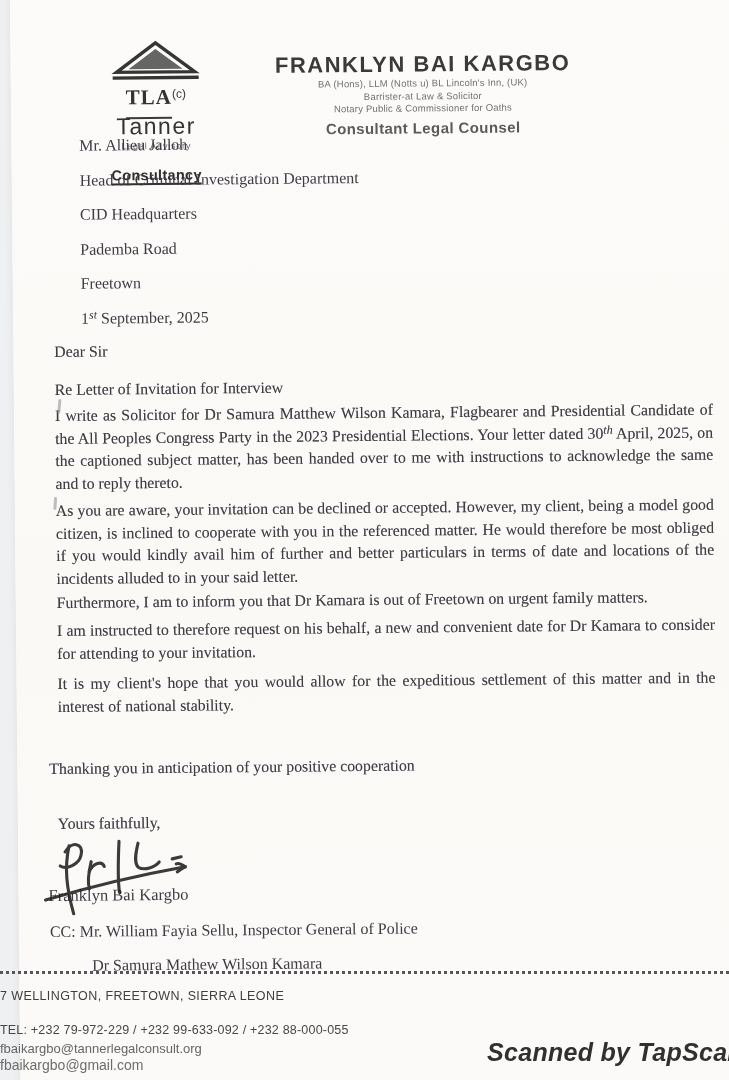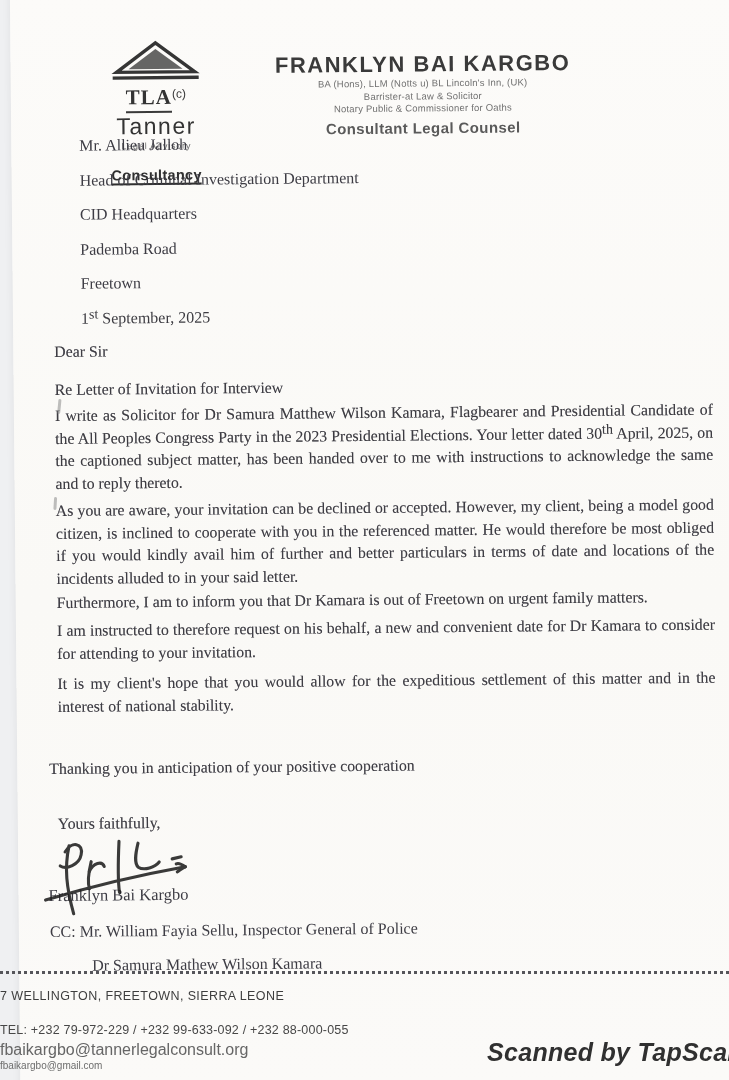--- a/index.html
+++ b/index.html
@@ -12,21 +12,21 @@
   .sheet{
     position:absolute;left:15px;top:-12px;width:735px;height:1105px;
     background:linear-gradient(180deg,#fcfbf9 0%,#faf9f6 55%,#fbfaf8 100%);
     transform:rotate(-0.55deg);transform-origin:350px 540px;
     box-shadow:0 0 8px rgba(0,0,0,0.07);
   }
   .sheet *{color:#3d3c42;}
   
   .logo{position:absolute;left:70px;top:50px;width:150px;text-align:center;font-family:"Liberation Sans",sans-serif;}
   .logo-icon{display:block;margin:0 auto 1px auto;}
-  .logo-acronym{font-family:"Liberation Serif",serif;font-size:21px;font-weight:700;letter-spacing:1px;border-bottom:2px solid #3a3a3a;padding-bottom:2px;color:#333;}
+  .logo-acronym{font-family:"Liberation Serif",serif;font-size:21px;font-weight:700;letter-spacing:1px;border-bottom:2px solid #3a3a3a;padding-bottom:8px;color:#333;}
   .logo-reg{font-size:12px;font-weight:400;vertical-align:6px;color:#3a3a3a;letter-spacing:0;}
   .logo-name{font-size:23px;letter-spacing:1.5px;color:#333;margin-top:3px;font-weight:400;}
   .logo-tagline{font-size:9px;letter-spacing:0.8px;color:#6b6b6b;margin-top:1px;}
   .logo-subname{display:inline-block;font-size:14.5px;font-weight:700;color:#2f2f2f;border-bottom:2.2px solid #2f2f2f;margin-top:16px;letter-spacing:0.3px;}
   .lh-right{position:absolute;left:192px;top:64px;width:440px;text-align:center;font-family:"Liberation Sans",sans-serif;}
   .counsel-name{font-size:22px;font-weight:600;letter-spacing:1.5px;color:#3a3a3a;}
   .cred{font-size:9.5px;line-height:12.5px;color:#707070;letter-spacing:0.2px;}
   .cred:first-of-type{margin-top:3px;}
   .role{font-size:15px;font-weight:600;color:#5a5a5a;margin-top:4px;letter-spacing:0.4px;}
   
@@ -37,36 +37,36 @@
   .just{text-align:justify;}
   .sal{top:350px;}
   .subj{top:388px;}
   .p1{top:414px;}
   .p2{top:509px;}
   .p3{top:601px;}
   .p4{top:629px;}
   .p5{top:682px;}
   .thanks{top:767px;left:32px;}
   .valediction{top:822px;left:40px;}
-  sup{font-size:14px;vertical-align:5px;line-height:0;}
+  sup{font-size:12px;vertical-align:5px;line-height:0;font-style:italic;}
   
   .sig-svg{position:absolute;left:25px;top:845px;z-index:3;}
   .signer{position:absolute;left:30px;top:895px;font-size:16.5px;color:#3d3c44;}
   .cc1{position:absolute;left:31px;top:932px;font-size:16px;color:#3d3c44;}
   .cc2{position:absolute;left:73px;top:966px;font-size:16px;color:#3d3c44;}
   .tick{position:absolute;width:2.5px;background:#8a8a8a;opacity:0.55;border-radius:2px;}
   .tick1{left:44px;top:408px;height:15px;transform:rotate(6deg);}
   .tick2{left:39px;top:506px;height:13px;transform:rotate(4deg);}
   
   .dotted-rule{position:absolute;left:0;top:971px;width:729px;height:0;border-top:3.5px dotted #55555a;z-index:4;}
   .footer{position:absolute;left:0;top:984px;width:633px;text-align:left;font-family:"Liberation Sans",sans-serif;z-index:4;}
   .f-address{font-size:12.5px;color:#3e3e3e;letter-spacing:0.4px;margin-top:5px;}
   .f-tel{font-size:12.5px;color:#474747;margin-top:20px;letter-spacing:0.2px;}
-  .f-email1{font-size:16px;color:#666;margin-top:3.5px;}
-  .f-email2{font-size:10px;color:#6d6d6d;margin-top:1.5px;}
+  .f-email1{font-size:13px;color:#666;margin-top:3.5px;}
+  .f-email2{font-size:14px;color:#6d6d6d;margin-top:1.5px;}
   .watermark{
     position:absolute;left:487px;top:1038px;z-index:5;white-space:nowrap;
     font-family:"Liberation Sans",sans-serif;font-style:italic;font-weight:600;
     font-size:25px;color:#303030;letter-spacing:0.3px;
   }
 </style>
 </head>
 <body>
 
 <div class="sheet">

